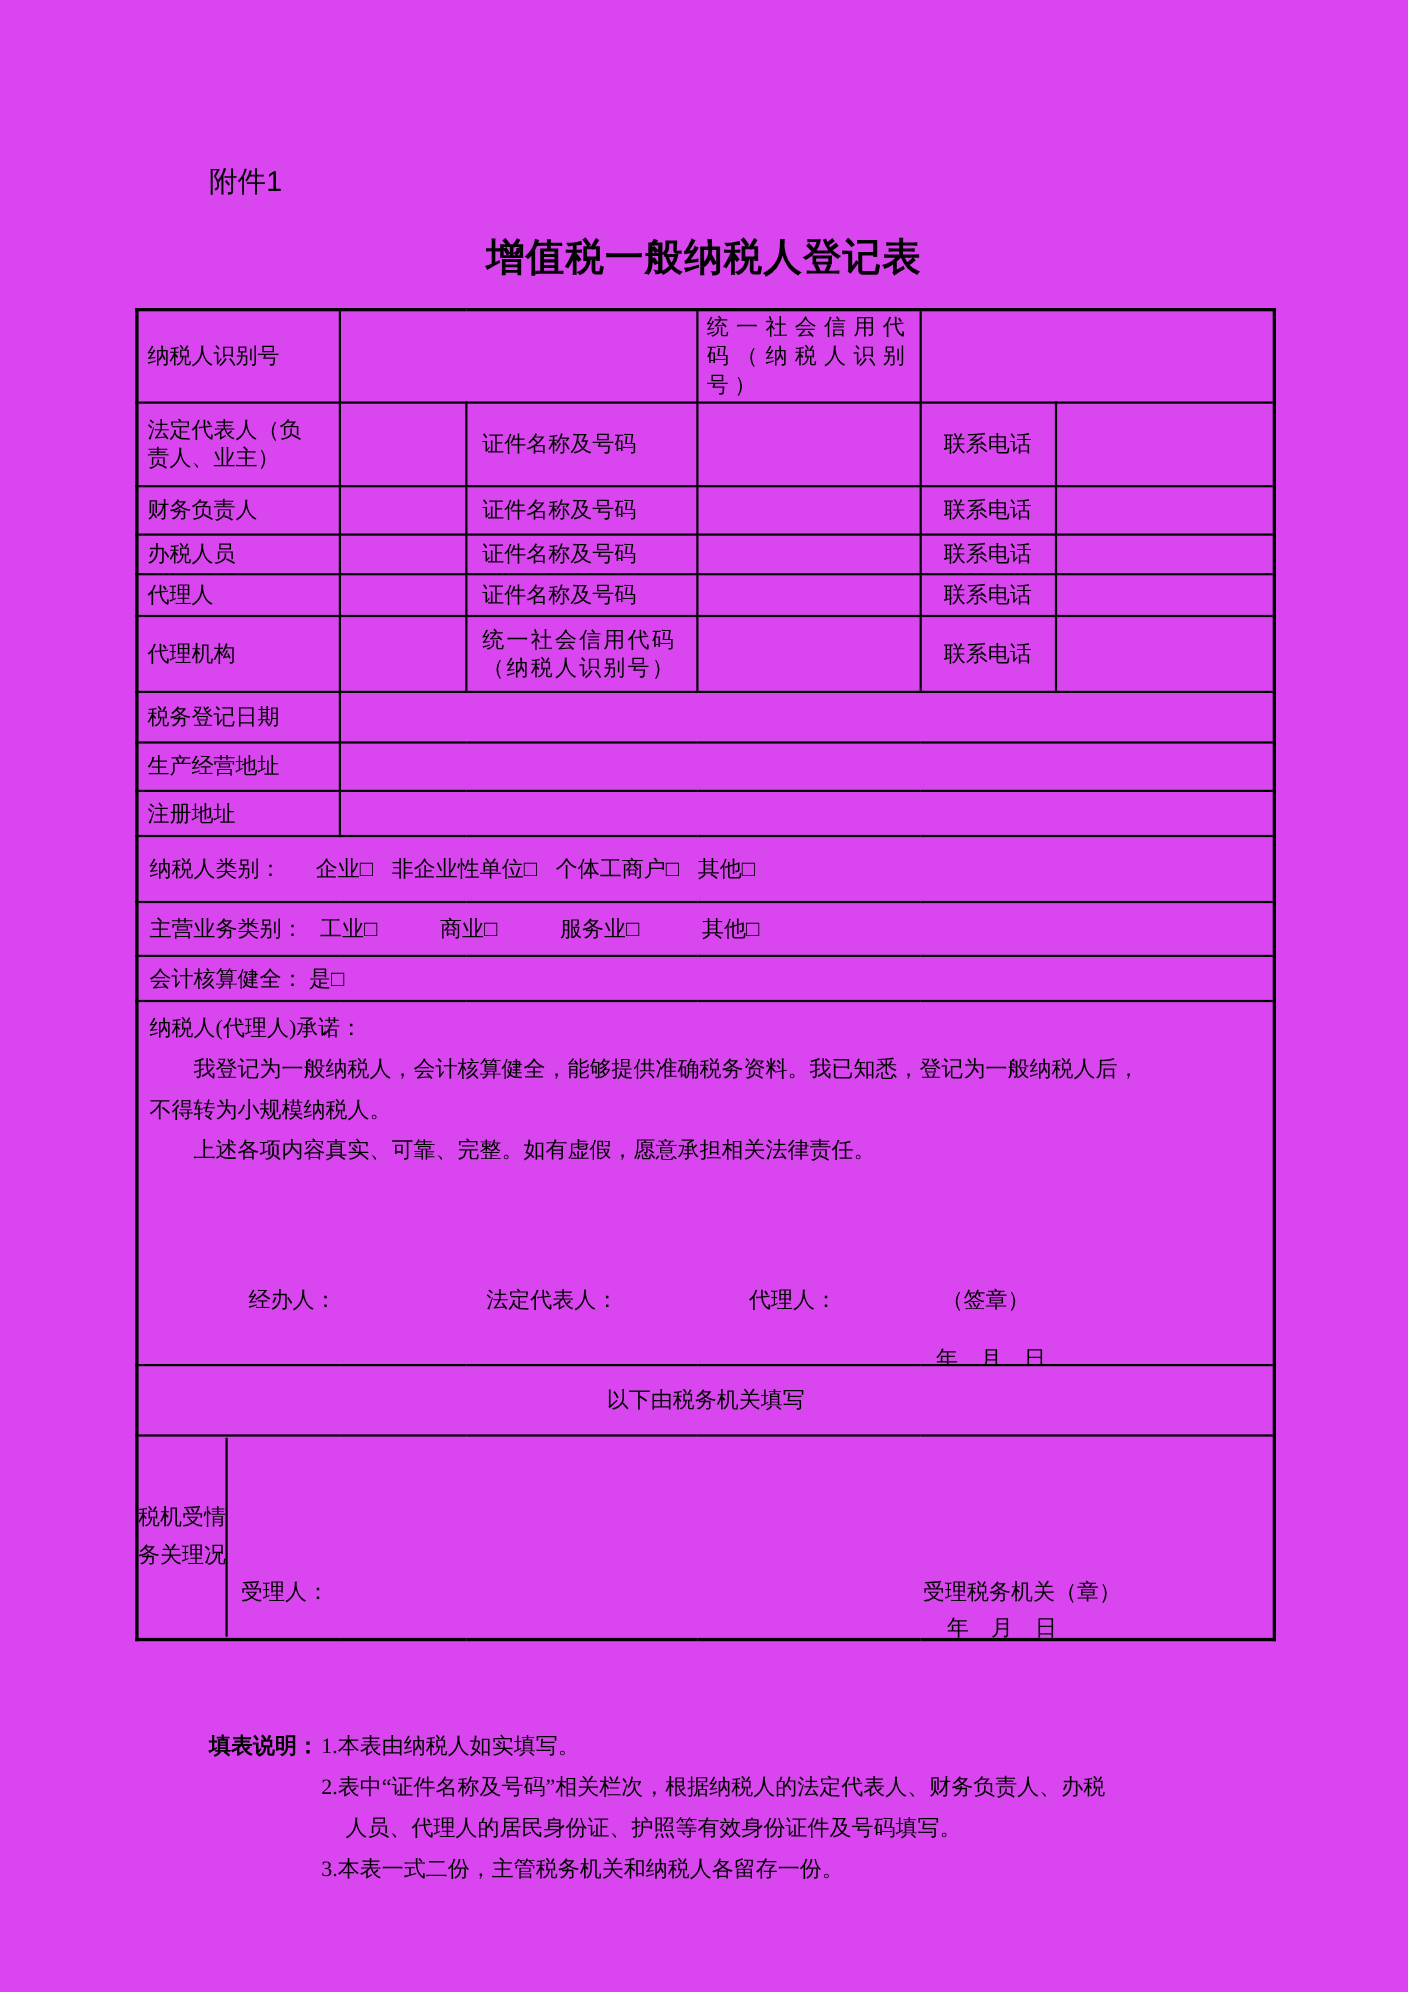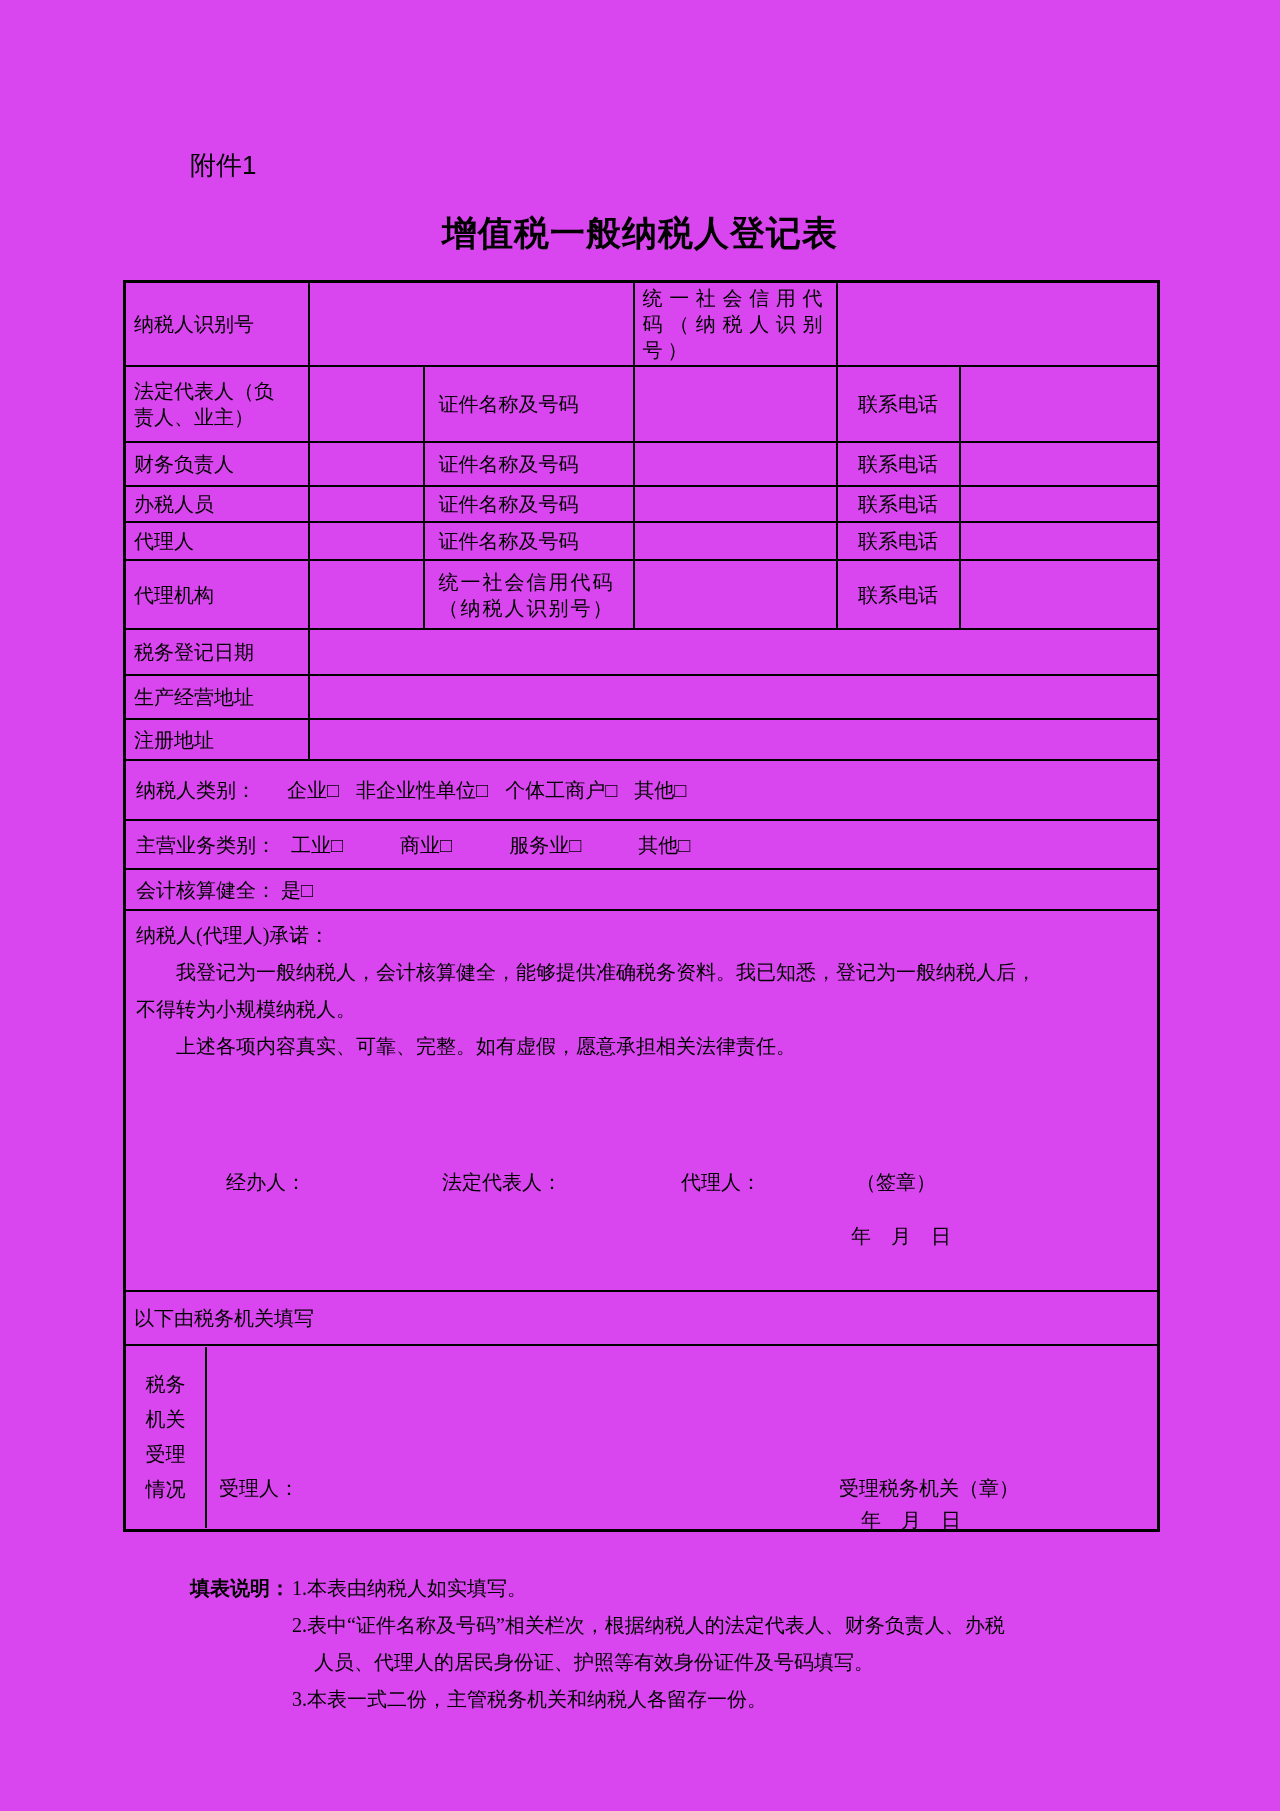--- a/index.html
+++ b/index.html
@@ -37,21 +37,21 @@
   tr.rh76 > td { height: 76px; }
   tr.rh44 > td { height: 44px; }
   tr.rh36 > td { height: 36px; }
   tr.rh38 > td { height: 38px; }
   tr.rh69 > td { height: 69px; }
   tr.rh46 > td { height: 46px; }
   tr.rh41 > td { height: 41px; }
   tr.rh45 > td { height: 60px; }
   tr.rh49 > td { height: 49px; }
   tr.rh40 > td { height: 40px; }
-  tr.rh345 > td { height: 381px; }
+  tr.rh345 > td { height: 331px; }
   tr.rh54 > td { height: 54px; }
   tr.rh185 > td { height: 185px; }
 
   td.lbl { padding-right: 18px; }
   td.cert { padding-left: 14px; }
   td.cert.two-line { letter-spacing: 2px; line-height: 26px; }
   td.phone { text-align: center; padding: 2px; }
   td.code {
     text-align: justify; letter-spacing: 5px;
     padding: 2px 8px; line-height: 26px; vertical-align: middle;
@@ -69,27 +69,27 @@
   td.commit-cell { vertical-align: top; padding: 6px 10px; position: relative; }
   .commit-heading { line-height: 37px; }
   .commit-para { text-indent: 40px; width: 910px; line-height: 37px; }
   .sig { position: absolute; top: 258px; }
   .sig-handler { left: 100px; }
   .sig-legal   { left: 316px; }
   .sig-agent   { left: 555px; }
   .sig-seal    { left: 730px; }
   .commit-date { position: absolute; top: 312px; left: 725px; white-space: pre; }
 
-  tr.center-row > td { text-align: left; padding: 8px; }
+  tr.center-row > td { text-align: center; padding: 18px; }
 
   td.accept-cell { padding: 0; }
   .accept-flex { display: flex; height: 181px; }
   .accept-side {
     width: 81px; flex: none; border-right: 2px solid #000;
-    display: flex; flex-direction: column; justify-content: center;
+    display: flex; flex-direction: row; justify-content: center;
     align-items: center; line-height: 35px;
   }
   .accept-main { position: relative; flex: 1; }
   .acceptor       { position: absolute; left: 12px;  top: 128px; }
   .authority-seal { position: absolute; left: 632px; top: 128px; }
   .accept-date    { position: absolute; left: 654px; top: 160px; white-space: pre; }
 
   .notes { position: absolute; left: 190px; top: 1570px; display: flex; font-size: 20px; }
   .notes-label { font-weight: bold; width: 102px; flex: none; line-height: 37px; }
   .notes-items { width: 714px; }

